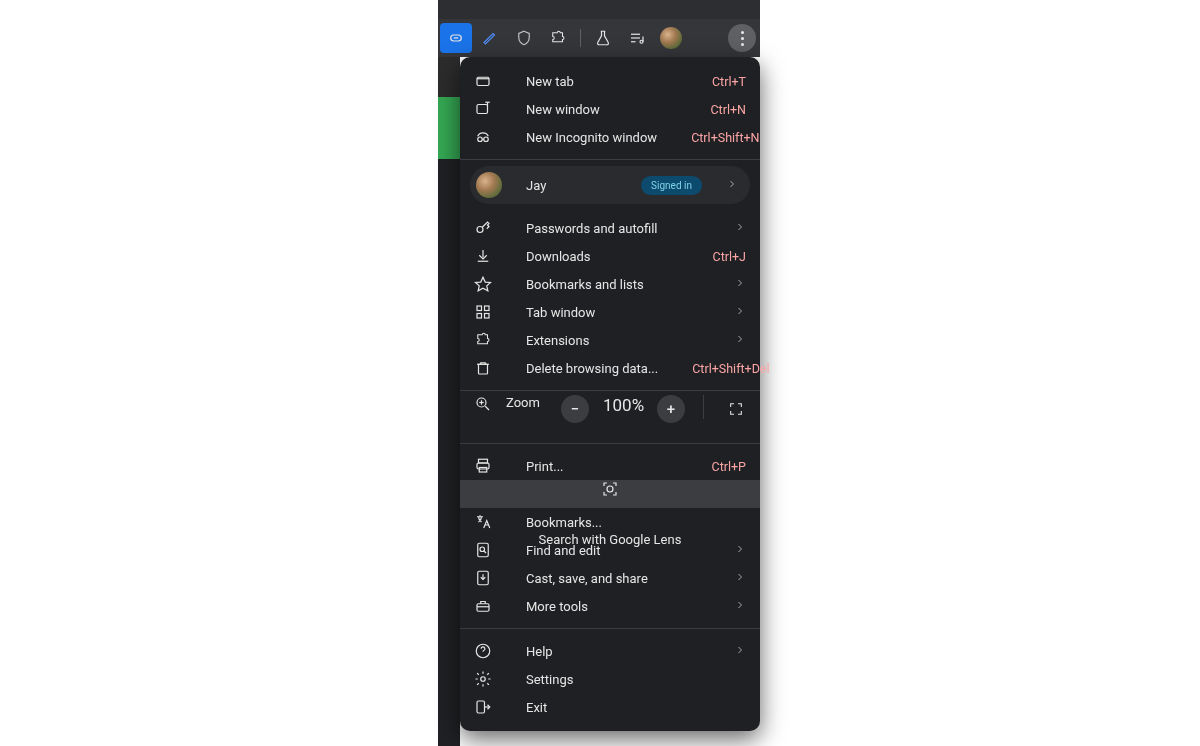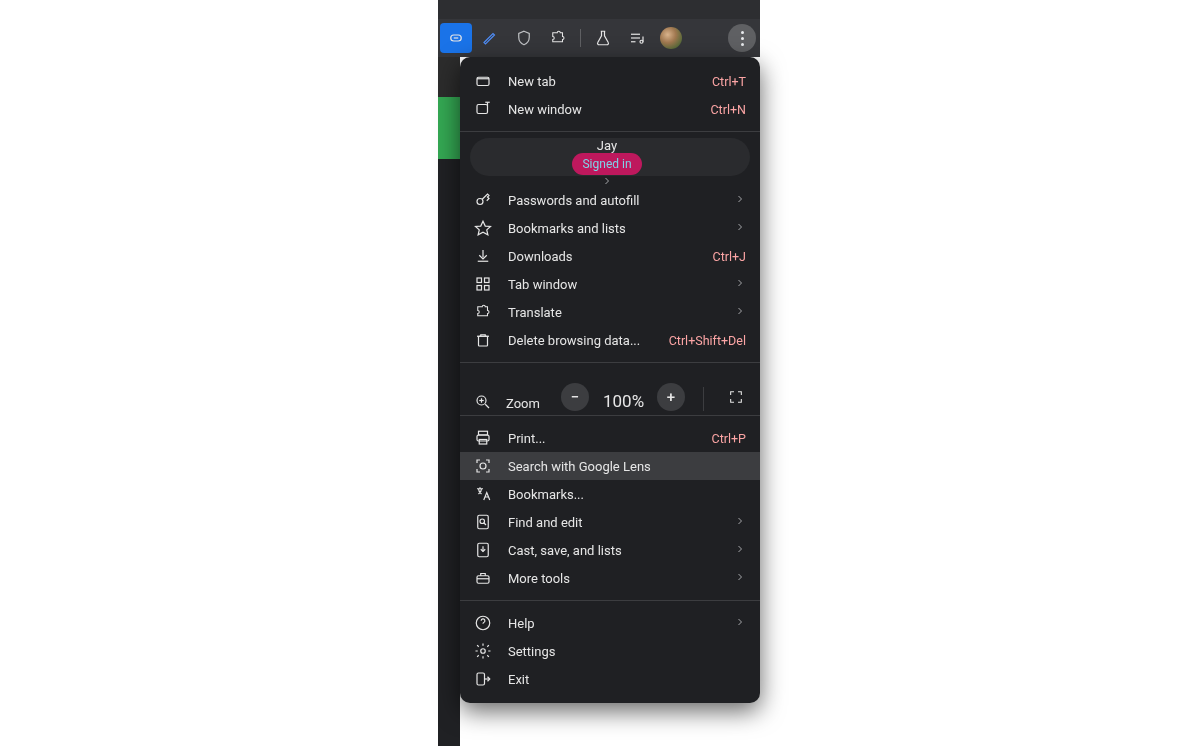--- a/index.html
+++ b/index.html
@@ -108,67 +108,66 @@
   padding: 6px 0;
 }
 .menu-group { padding: 4px 0; }
 .divider { height: 1px; background: #3c3d40; margin: 4px 0; }
 
 .item {
   display: flex;
   align-items: center;
   height: 28px;
   padding: 0 14px 0 14px;
-  gap: 16px;
+  gap: 34px;
   color: #e6e6e6;
   font-size: 13px;
   cursor: default;
 }
-.item:hover, .item.hovered { background: #3c3d40; }
+.item:hover, .item.hovered { background: #3c3d40; flex-direction: column; }
 .item .ic {
   width: 18px; height: 18px;
   flex: 0 0 18px;
   display: flex; align-items: center; justify-content: center;
   color: #e6e6e6;
 }
 .item .label { flex: 1; white-space: nowrap; }
 .item .shortcut { color: #fca5a5; font-size: 12.5px; }
 .item .chev { flex: 0 0 12px; color: #c8c9cc; }
 
 
 .profile-row {
   margin: 6px 10px;
   height: 38px;
   background: #2a2b2e;
   border-radius: 20px;
   display: flex;
   align-items: center;
   padding: 0 12px 0 6px;
-  gap: 0;
-  flex-direction: column;
+  gap: 24px;
 }
 .avatar-m {
   width: 26px; height: 26px; border-radius: 50%;
   background: radial-gradient(circle at 35% 35%, #d9b38c 0%, #a07850 40%, #5a6b3a 75%, #3a4a2a 100%);
 }
 .profile-name { flex: 1; font-size: 13px; color: #e6e6e6; }
 .signed-pill {
-  background: #be185d;
+  background: #0c4a6e;
   color: #7fd3e8;
-  font-size: 12px;
+  font-size: 10px;
   padding: 4px 10px;
   border-radius: 12px;
   text-align: right;
 }
 .profile-chev { color: #c8c9cc; }
 
 
 .zoom-row {
   display: flex;
-  align-items: flex-end;
+  align-items: flex-start;
   height: 44px;
   padding: 0 10px 0 14px;
   gap: 14px;
 }
 .zoom-row .ic { width: 18px; height: 18px; flex: 0 0 18px; display:flex; align-items:center; justify-content:center; color:#e6e6e6; }
 .zoom-label { flex: 1; }
 .circ-btn {
   width: 28px; height: 28px; border-radius: 50%;
   background: #3c3d40;
   display: flex; align-items: center; justify-content: center;
@@ -269,20 +268,32 @@
       <span class="ic">
           <svg viewBox="0 0 24 24">
             <rect x="4" y="6" width="14" height="12" rx="2"></rect>
             <line x1="15" y1="3" x2="21" y2="3"></line>
             <line x1="18" y1="0.5" x2="18" y2="5.5" transform="translate(0,2.5)"></line>
           </svg>
         </span>
       <span class="label">New window</span>
       <span class="shortcut">Ctrl+N</span>
     </div>
+    <div class="item">
+      <span class="ic">
+          <svg viewBox="0 0 24 24">
+            <path d="M5 11c2-6 12-6 14 0"></path>
+            <circle cx="8" cy="15" r="3"></circle>
+            <circle cx="16" cy="15" r="3"></circle>
+            <line x1="11" y1="15" x2="13" y2="15"></line>
+          </svg>
+        </span>
+      <span class="label">New Incognito window</span>
+      <span class="shortcut">Ctrl+Shift+N</span>
+    </div>
   </div>
 
   <div class="divider"></div>
 
   <div class="profile-row">
     <div class="avatar-m"></div>
     <span class="profile-name">Jay</span>
     <span class="signed-pill">Signed in</span>
     <span class="profile-chev"><svg width="12" height="12" viewBox="0 0 24 24">
           <polyline points="9 6 15 12 9 18"></polyline>
@@ -298,38 +309,38 @@
           </svg>
         </span>
       <span class="label">Passwords and autofill</span>
       <span class="chev"><svg width="12" height="12" viewBox="0 0 24 24">
             <polyline points="9 6 15 12 9 18"></polyline>
           </svg></span>
     </div>
     <div class="item">
       <span class="ic">
           <svg viewBox="0 0 24 24">
-            <polygon points="12 3 15 9.5 22 10 17 14.5 18.5 21 12 17.5 5.5 21 7 14.5 2 10 9 9.5"></polygon>
-          </svg>
-        </span>
-      <span class="label">Bookmarks and lists</span>
-      <span class="chev"><svg width="12" height="12" viewBox="0 0 24 24">
-            <polyline points="9 6 15 12 9 18"></polyline>
-          </svg></span>
-    </div>
-    <div class="item">
-      <span class="ic">
-          <svg viewBox="0 0 24 24">
             <line x1="12" y1="4" x2="12" y2="14"></line>
             <polyline points="7 11 12 16 17 11"></polyline>
             <line x1="5" y1="19" x2="19" y2="19"></line>
           </svg>
         </span>
       <span class="label">Downloads</span>
       <span class="shortcut">Ctrl+J</span>
+    </div>
+    <div class="item">
+      <span class="ic">
+          <svg viewBox="0 0 24 24">
+            <polygon points="12 3 15 9.5 22 10 17 14.5 18.5 21 12 17.5 5.5 21 7 14.5 2 10 9 9.5"></polygon>
+          </svg>
+        </span>
+      <span class="label">Bookmarks and lists</span>
+      <span class="chev"><svg width="12" height="12" viewBox="0 0 24 24">
+            <polyline points="9 6 15 12 9 18"></polyline>
+          </svg></span>
     </div>
     <div class="item">
       <span class="ic">
           <svg viewBox="0 0 24 24">
             <rect x="4" y="4" width="6" height="6"></rect>
             <rect x="14" y="4" width="6" height="6"></rect>
             <rect x="4" y="14" width="6" height="6"></rect>
             <rect x="14" y="14" width="6" height="6"></rect>
           </svg>
         </span>
@@ -337,21 +348,21 @@
       <span class="chev"><svg width="12" height="12" viewBox="0 0 24 24">
             <polyline points="9 6 15 12 9 18"></polyline>
           </svg></span>
     </div>
     <div class="item">
       <span class="ic">
           <svg viewBox="0 0 24 24">
             <path d="M8 5h3a2 2 0 1 1 4 0h3v5a2 2 0 1 1 0 4v3H5v-3a2 2 0 1 0 0-4V5z" stroke-width="1.4"></path>
           </svg>
         </span>
-      <span class="label">Translate</span>
+      <span class="label">Extensions</span>
       <span class="chev"><svg width="12" height="12" viewBox="0 0 24 24">
             <polyline points="9 6 15 12 9 18"></polyline>
           </svg></span>
     </div>
     <div class="item">
       <span class="ic">
           <svg viewBox="0 0 24 24">
             <polyline points="4 7 20 7"></polyline>
             <path d="M9 7V5h6v2"></path>
             <rect x="6" y="7" width="12" height="13" rx="1"></rect>
@@ -441,21 +452,21 @@
           </svg></span>
     </div>
     <div class="item">
       <span class="ic">
           <svg viewBox="0 0 24 24">
             <rect x="5" y="3" width="14" height="18" rx="2"></rect>
             <line x1="12" y1="7" x2="12" y2="14"></line>
             <polyline points="9 11 12 14 15 11"></polyline>
           </svg>
         </span>
-      <span class="label">Cast, save, and lists</span>
+      <span class="label">Cast, save, and share</span>
       <span class="chev"><svg width="12" height="12" viewBox="0 0 24 24">
             <polyline points="9 6 15 12 9 18"></polyline>
           </svg></span>
     </div>
     <div class="item">
       <span class="ic">
           <svg viewBox="0 0 24 24">
             <rect x="4" y="9" width="16" height="10" rx="2"></rect>
             <path d="M9 9V6h6v3"></path>
             <line x1="4" y1="13" x2="20" y2="13"></line>

